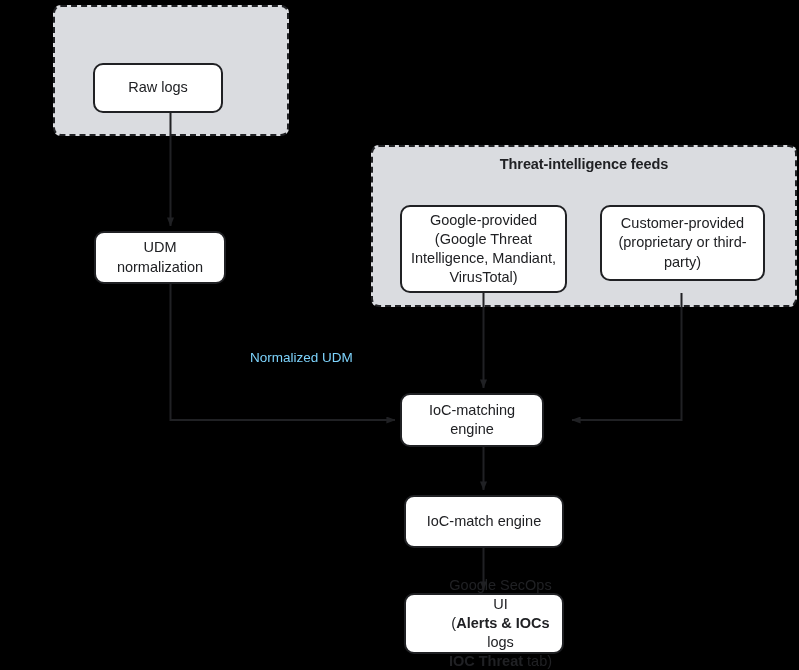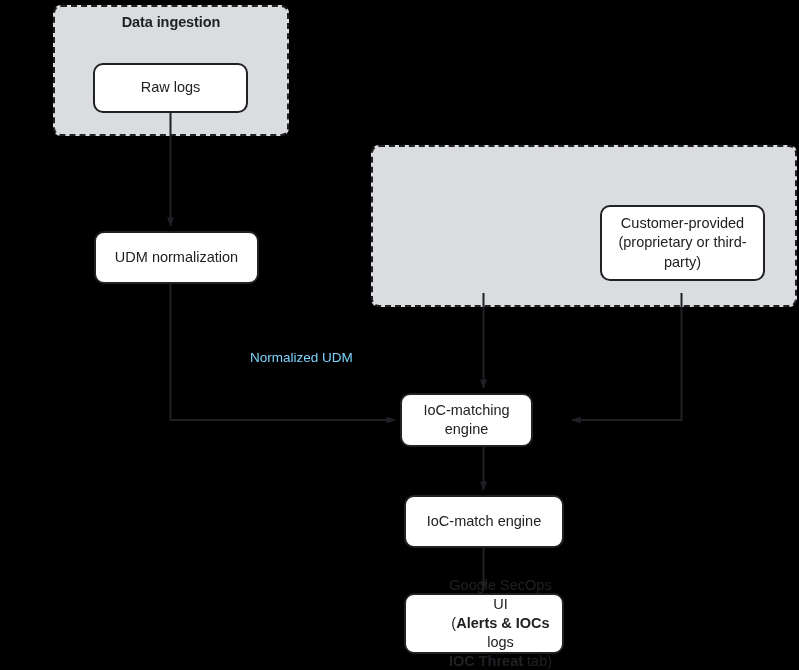--- a/index.html
+++ b/index.html
@@ -68,23 +68,23 @@
   }
   .tri-line { display: block; }
   .bold { font-weight: bold; }
 </style>
 </head>
 <body>
 
 <div id="diagram-root">
 
   <div class="group-container" style="left:53px; top:5px; width:236px; height:131px;"></div>
-  <div class="group-title" style="left:53px; top:14px; width:236px;">Data ingestion</div>
 
   <div class="group-container" style="left:371px; top:145px; width:426px; height:162px;"></div>
+  <div class="group-title" style="left:371px; top:156px; width:426px;">Threat-intelligence feeds</div>
 
   <svg class="edge-layer" viewBox="0 0 799 670" xmlns="http://www.w3.org/2000/svg">
     <defs>
       <marker id="arrowhead" markerWidth="9" markerHeight="7" refX="8.6" refY="3.5" orient="auto" markerUnits="userSpaceOnUse">
         <path d="M0,0 L9,3.5 L0,7 z" fill="#202124"></path>
       </marker>
     </defs>
 
     <g>
       <path d="M170.5,113 L170.5,226" stroke="#202124" stroke-width="2" fill="none" marker-end="url(#arrowhead)"></path>
@@ -106,34 +106,37 @@
       <path d="M483.5,447 L483.5,490" stroke="#202124" stroke-width="2" fill="none" marker-end="url(#arrowhead)"></path>
     </g>
 
     <g>
       <path d="M483.5,548 L483.5,590" stroke="#202124" stroke-width="2" fill="none" marker-end="url(#arrowhead)"></path>
     </g>
   </svg>
 
   <div class="edge-label" style="left:250px; top:350px;">Normalized UDM</div>
 
-  <div class="node-box" style="left:93px; top:63px; width:155px; height:50px;">
+  <div class="node-box" style="left:93px; top:63px; width:130px; height:50px;">
     <span class="node-label">Raw logs</span>
   </div>
 
-  <div class="node-box" style="left:94px; top:231px; width:165px; height:53px;">
+  <div class="node-box" style="left:94px; top:231px; width:132px; height:53px;">
     <span class="node-label">UDM normalization</span>
   </div>
 
+  <div class="node-box" style="left:400px; top:205px; width:167px; height:88px;">
+    <span class="node-label">Google-provided (Google Threat Intelligence, Mandiant, VirusTotal)</span>
+  </div>
 
   <div class="node-box" style="left:600px; top:205px; width:165px; height:76px;">
     <span class="node-label">Customer-provided (proprietary or third-party)</span>
   </div>
 
-  <div class="node-box" style="left:400px; top:393px; width:133px; height:54px;">
+  <div class="node-box" style="left:400px; top:393px; width:144px; height:54px;">
     <span class="node-label">IoC-matching engine</span>
   </div>
 
   <div class="node-box" style="left:404px; top:495px; width:160px; height:53px;">
     <span class="node-label">IoC-match engine</span>
   </div>
 
   <div class="node-box" style="left:404px; top:593px; width:160px; height:61px;padding-left:40px;">
     <span class="node-label">
       <span class="tri-line">Google SecOps UI</span>

